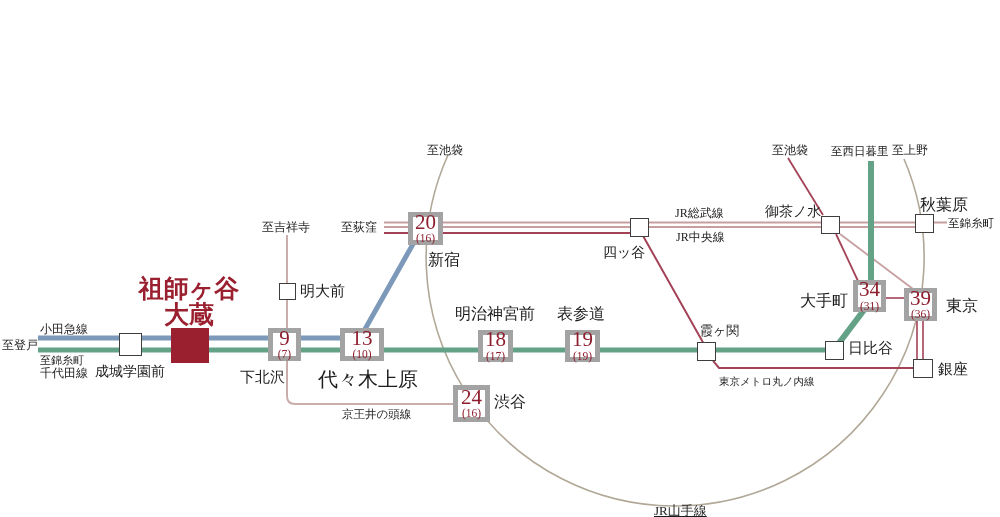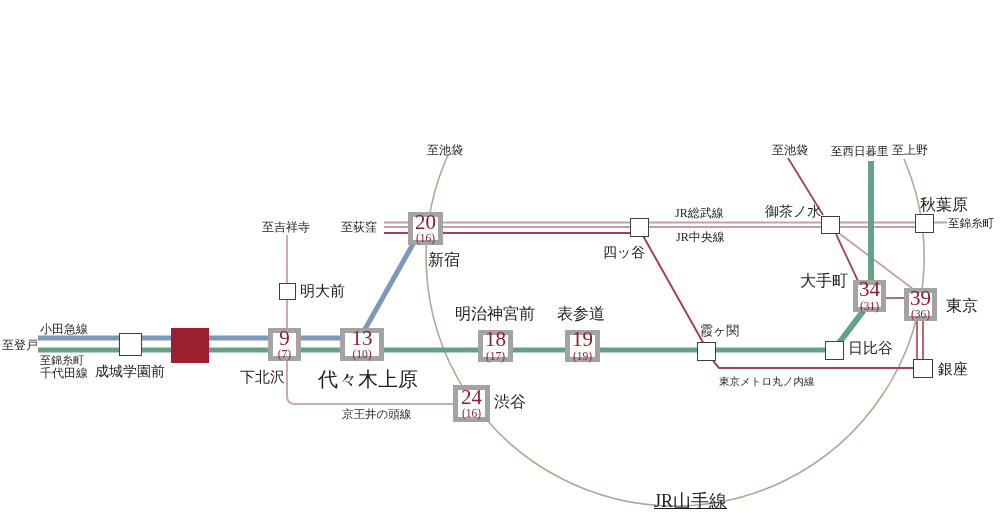--- a/index.html
+++ b/index.html
@@ -67,20 +67,24 @@
 
     <path d="M38 338 L360 338 L417 237" fill="none" class="st-odakyu" stroke-width="5" stroke-linejoin="round"></path>
 
     <line x1="38" y1="350" x2="836" y2="350" class="st-chiyoda" stroke-width="5"></line>
 
     <line x1="836" y1="347" x2="864" y2="310" class="st-chiyoda" stroke-width="6"></line>
 
     <line x1="871" y1="161" x2="871" y2="292" class="st-chiyoda" stroke-width="6"></line>
   </svg>
 
+  <div class="lbl title" style="left:129px;top:276px;width:120px;">
+    <div>祖師ヶ谷</div>
+    <div>大蔵</div>
+  </div>
   <div class="redsq" style="left:171px;top:328px;width:38px;height:35px;"></div>
 
   <div class="sq" style="left:119px;top:333px;width:23px;height:23px;"></div>
   <div class="sq" style="left:279px;top:283px;width:17px;height:17px;"></div>
   <div class="sq" style="left:630px;top:218px;width:19px;height:19px;"></div>
   <div class="sq" style="left:821px;top:216px;width:19px;height:18px;"></div>
   <div class="sq" style="left:915px;top:214px;width:19px;height:19px;"></div>
   <div class="sq" style="left:697px;top:342px;width:19px;height:19px;"></div>
   <div class="sq" style="left:825px;top:341px;width:19px;height:19px;"></div>
   <div class="sq" style="left:913px;top:359px;width:20px;height:19px;"></div>
@@ -127,32 +131,32 @@
   <div class="lbl" style="left:892px;top:144px;font-size:12px;">至上野</div>
   <div class="lbl" style="left:948px;top:217px;font-size:11.5px;">至錦糸町</div>
 
   <div class="lbl" style="left:40px;top:323px;font-size:12px;">小田急線</div>
   <div class="lbl" style="left:40px;top:354px;font-size:11px;">至錦糸町</div>
   <div class="lbl" style="left:40px;top:367px;font-size:12px;">千代田線</div>
   <div class="lbl" style="left:342px;top:408px;font-size:11.5px;">京王井の頭線</div>
   <div class="lbl" style="left:675px;top:207px;font-size:12px;">JR総武線</div>
   <div class="lbl" style="left:676px;top:231px;font-size:12px;">JR中央線</div>
   <div class="lbl" style="left:719px;top:376px;font-size:10.5px;">東京メトロ丸ノ内線</div>
-  <div class="lbl" style="left:654px;top:492px;font-size:18px;text-decoration:underline;">JR山手線</div>
+  <div class="lbl" style="left:654px;top:504px;font-size:13px;text-decoration:underline;">JR山手線</div>
 
   <div class="lbl" style="left:95px;top:364px;font-size:14px;">成城学園前</div>
   <div class="lbl" style="left:240px;top:369px;font-size:15px;">下北沢</div>
   <div class="lbl" style="left:318px;top:368px;font-size:20px;">代々木上原</div>
   <div class="lbl" style="left:300px;top:283px;font-size:15px;">明大前</div>
   <div class="lbl" style="left:428px;top:251px;font-size:16px;">新宿</div>
   <div class="lbl" style="left:455px;top:305px;font-size:16px;">明治神宮前</div>
   <div class="lbl" style="left:557px;top:305px;font-size:16px;">表参道</div>
   <div class="lbl" style="left:494px;top:393px;font-size:16px;">渋谷</div>
   <div class="lbl" style="left:603px;top:245px;font-size:14px;">四ッ谷</div>
   <div class="lbl" style="left:700px;top:324px;font-size:13px;">霞ヶ関</div>
   <div class="lbl" style="left:765px;top:204px;font-size:14px;">御茶ノ水</div>
   <div class="lbl" style="left:920px;top:196px;font-size:16px;">秋葉原</div>
-  <div class="lbl" style="left:800px;top:272px;font-size:16px;font-family:Liberation Serif, serif;">大手町</div>
+  <div class="lbl" style="left:800px;top:292px;font-size:16px;font-family:Liberation Serif, serif;">大手町</div>
   <div class="lbl" style="left:946px;top:297px;font-size:16px;">東京</div>
   <div class="lbl" style="left:848px;top:340px;font-size:15px;">日比谷</div>
   <div class="lbl" style="left:938px;top:361px;font-size:15px;">銀座</div>
 
 </div>
 
 </body></html>

